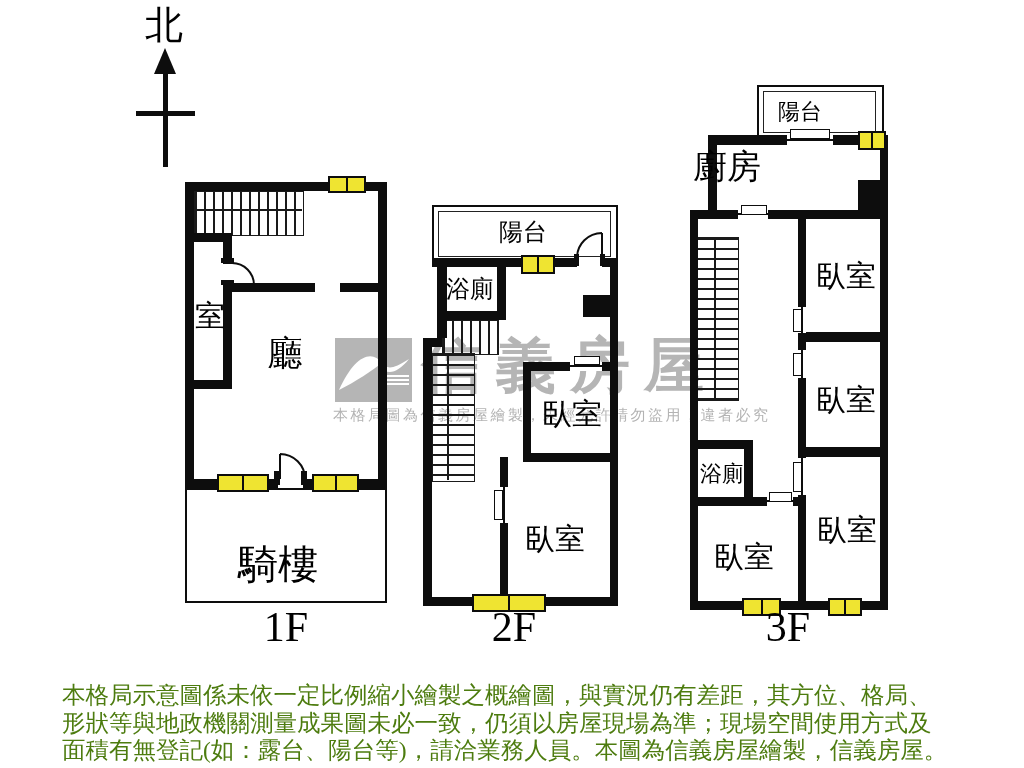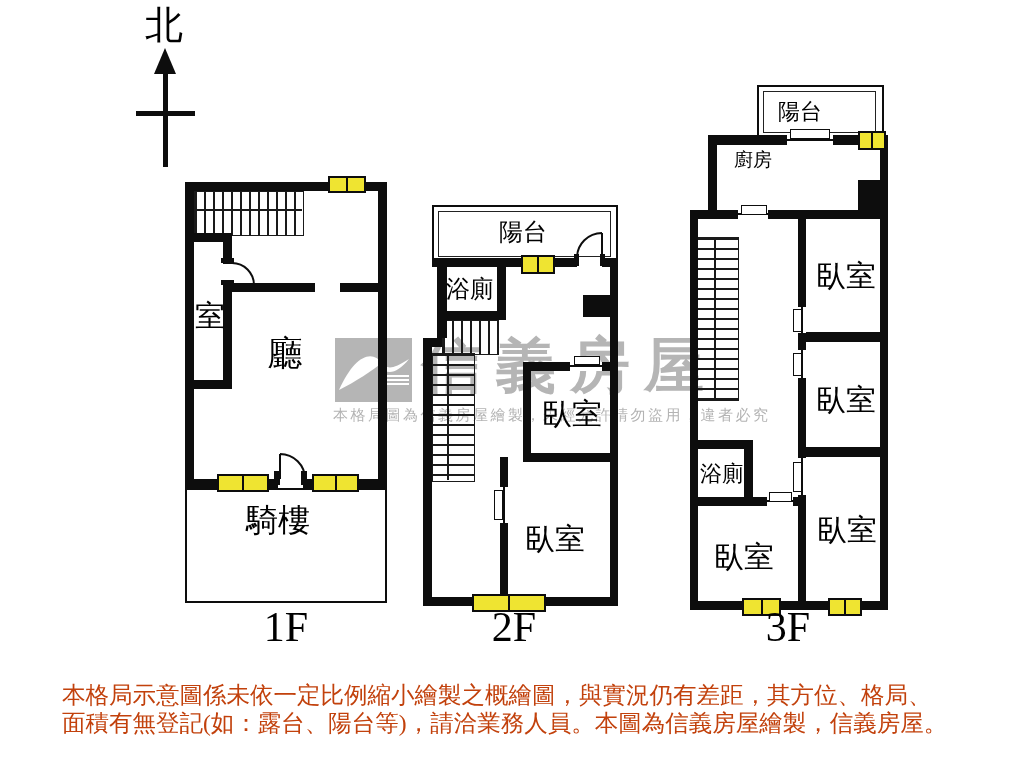--- a/index.html
+++ b/index.html
@@ -16,21 +16,21 @@
   .mid{position:absolute;background:#1a1a1a}
   .gap{position:absolute;background:#fff}
   .tl{position:absolute;background:#0d0d0d}
   .slide{position:absolute;background:#fff;border:1.5px solid #0d0d0d}
   .jamb{position:absolute;background:#0d0d0d}
   .arc{position:absolute}
   .lbl{position:absolute;color:#000;text-align:center;white-space:nowrap;line-height:1}
   .flabel{position:absolute;color:#000;text-align:center;font-size:42px;line-height:1}
   .wm-brand{position:absolute;color:#b5b5b5;font-weight:bold;font-size:60px;letter-spacing:14px;line-height:1;white-space:nowrap}
   .wm-notice{position:absolute;color:#b3b3b3;font-size:15px;letter-spacing:2.5px;white-space:nowrap}
-  .disc{position:absolute;left:62px;top:682px;width:920px;color:#c2410c;font-size:23.5px;line-height:27.5px}
+  .disc{position:absolute;left:62px;top:682px;width:920px;color:#4d7c0f;font-size:23.5px;line-height:27.5px}
   .disc p{margin:0;white-space:nowrap}
   .compass-label{position:absolute;font-size:38px;color:#000;text-align:center;line-height:1}
   .tri{position:absolute;width:0;height:0;border-left:11px solid transparent;border-right:11px solid transparent;border-bottom:26px solid #0d0d0d}
 </style>
 </head>
 <body>
 
 <div class="canvas">
 
   <div class="arc" style="left:335px;top:338px;width:77px;height:64px">
@@ -87,21 +87,21 @@
     </div>
   <div class="win" style="left:217px;top:474px;width:48px;height:14px">
       <i></i>
     </div>
   <div class="win" style="left:312px;top:474px;width:43px;height:14px">
       <i></i>
     </div>
 
   <div class="lbl" style="left:190px;top:301px;width:40px;font-size:30px">室</div>
   <div class="lbl" style="left:262px;top:336px;width:46px;font-size:35px">廳</div>
-  <div class="lbl" style="left:232px;top:504px;width:92px;font-size:32px">騎樓</div>
+  <div class="lbl" style="left:232px;top:545px;width:92px;font-size:40px">騎樓</div>
   <div class="flabel" style="left:250px;top:606px;width:72px">1F</div>
 
   <div class="thin" style="left:432px;top:205px;width:182px;height:53px"></div>
   <div class="thin1" style="left:438px;top:211px;width:171px;height:44px"></div>
   <div class="st v" style="left:442px;top:320px;width:55px;height:33px"></div>
   <div class="st h" style="left:432px;top:353px;width:41px;height:127px"></div>
   <div class="mid" style="left:447px;top:353px;width:2px;height:127px"></div>
 
   <div class="w" style="left:432px;top:258px;width:186px;height:9px"></div>
   <div class="w" style="left:437px;top:258px;width:10px;height:80px"></div>
@@ -196,26 +196,27 @@
       <i></i>
     </div>
   <div class="win" style="left:742px;top:598px;width:35px;height:14px">
       <i></i>
     </div>
   <div class="win" style="left:828px;top:598px;width:30px;height:14px">
       <i></i>
     </div>
 
   <div class="lbl" style="left:776px;top:101px;width:48px;font-size:22px">陽台</div>
-  <div class="lbl" style="left:718px;top:150px;width:70px;font-size:19px">廚房</div>
+  <div class="lbl" style="left:692px;top:150px;width:70px;font-size:34px">廚房</div>
   <div class="lbl" style="left:694px;top:463px;width:56px;font-size:22px">浴廁</div>
   <div class="lbl" style="left:812px;top:261px;width:68px;font-size:30px">臥室</div>
   <div class="lbl" style="left:812px;top:385px;width:68px;font-size:30px">臥室</div>
   <div class="lbl" style="left:813px;top:515px;width:68px;font-size:30px">臥室</div>
   <div class="lbl" style="left:710px;top:542px;width:68px;font-size:30px">臥室</div>
   <div class="flabel" style="left:752px;top:606px;width:72px">3F</div>
 
   <div class="disc">
     <p>本格局示意圖係未依一定比例縮小繪製之概繪圖，與實況仍有差距，其方位、格局、</p>
+    <p>形狀等與地政機關測量成果圖未必一致，仍須以房屋現場為準；現場空間使用方式及</p>
     <p>面積有無登記(如：露台、陽台等)，請洽業務人員。本圖為信義房屋繪製，信義房屋。</p>
   </div>
 
 </div>
 
 </body></html>

